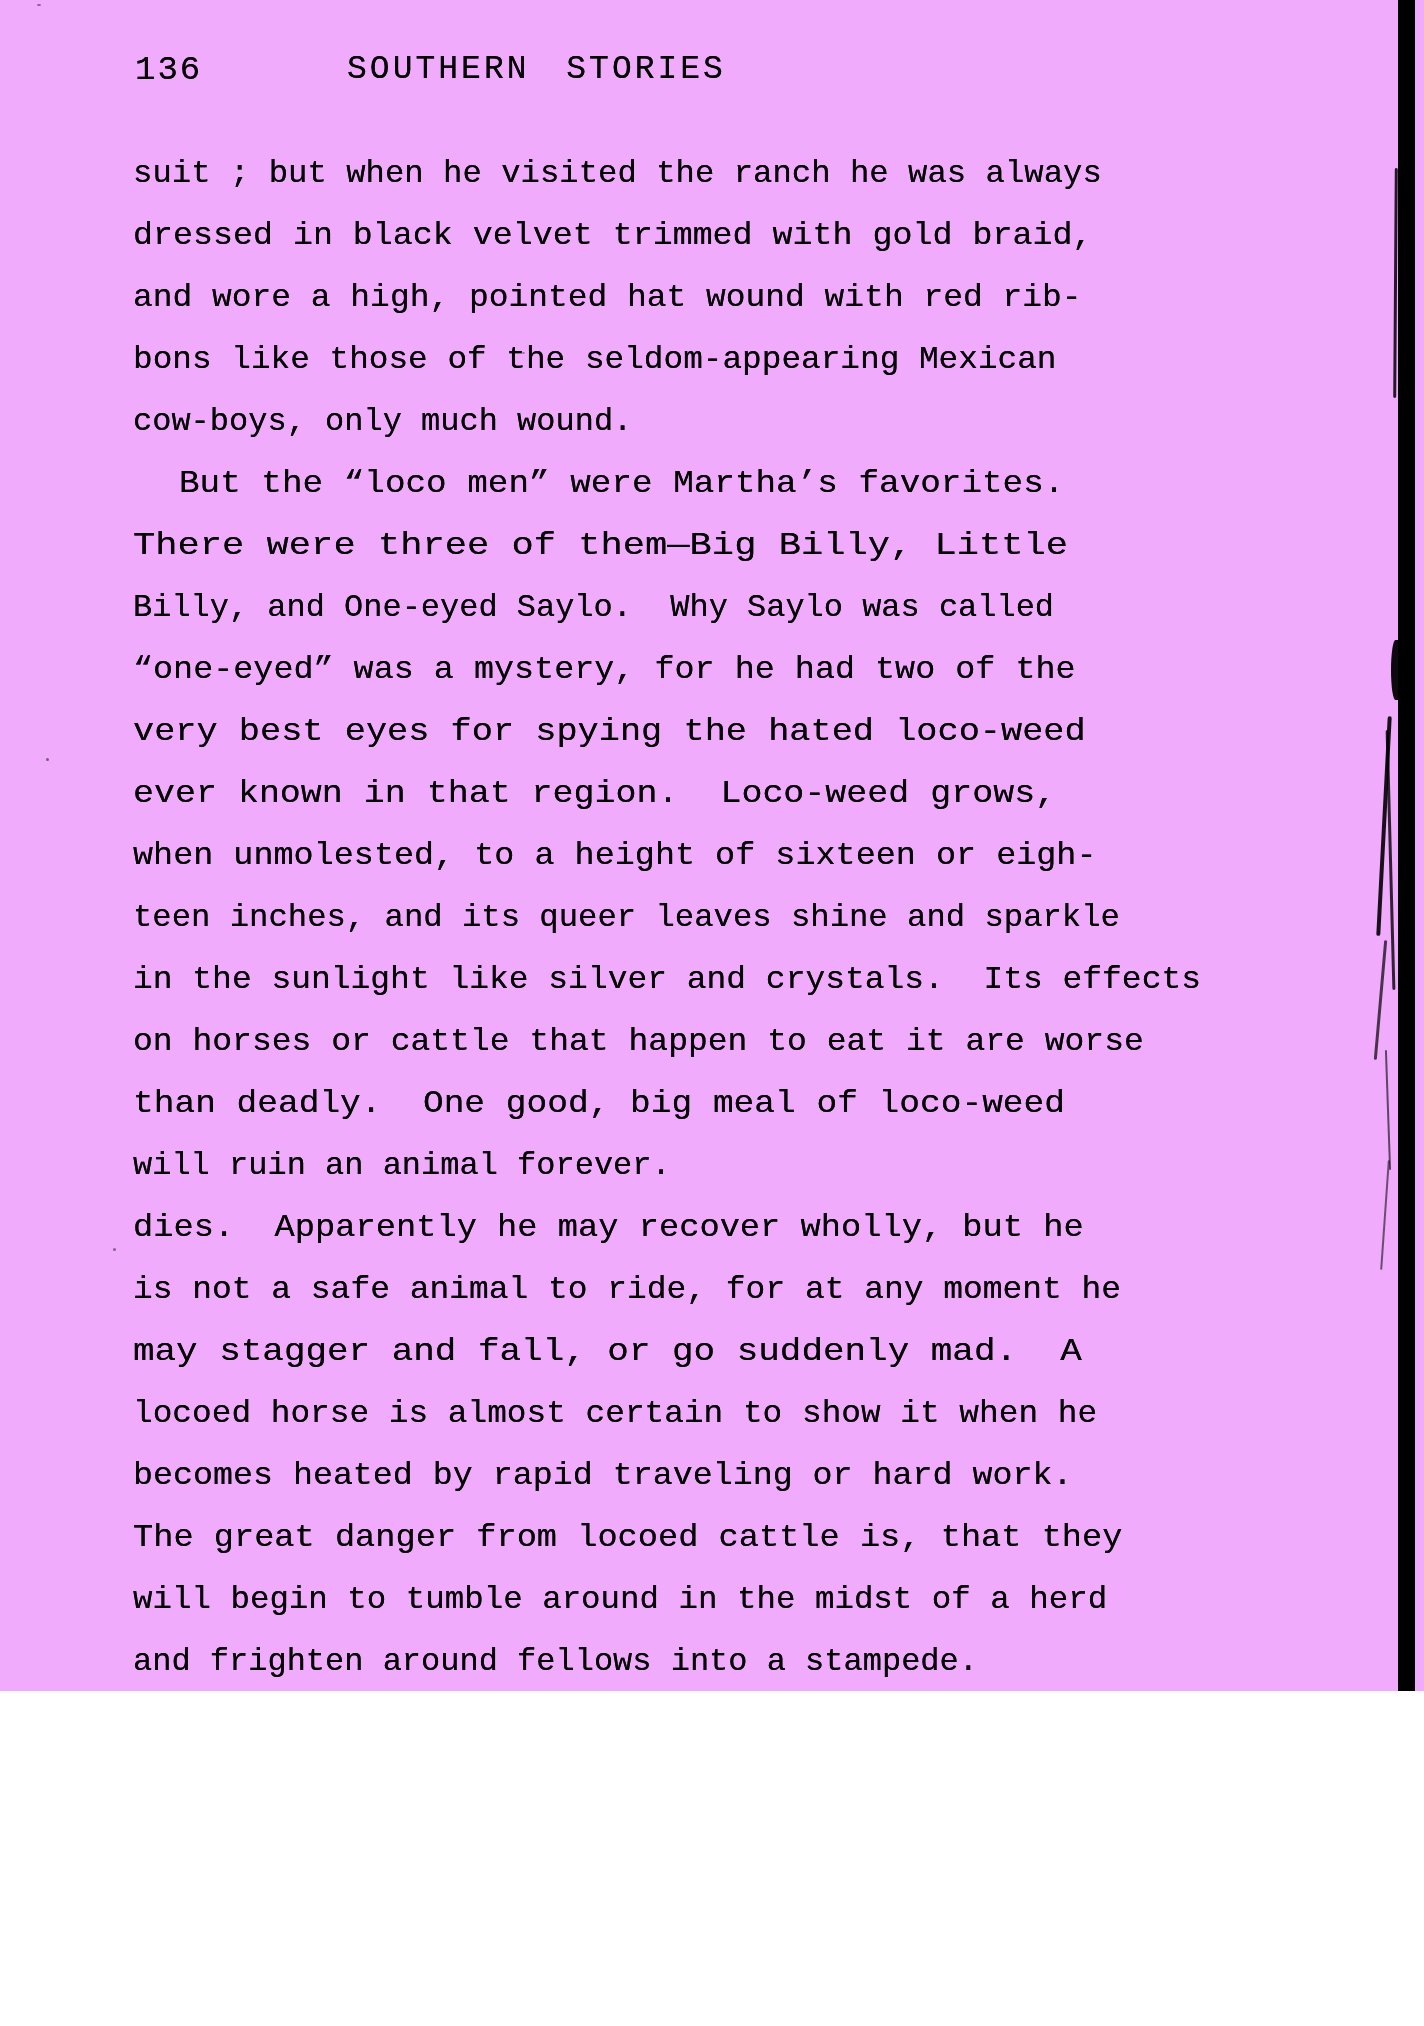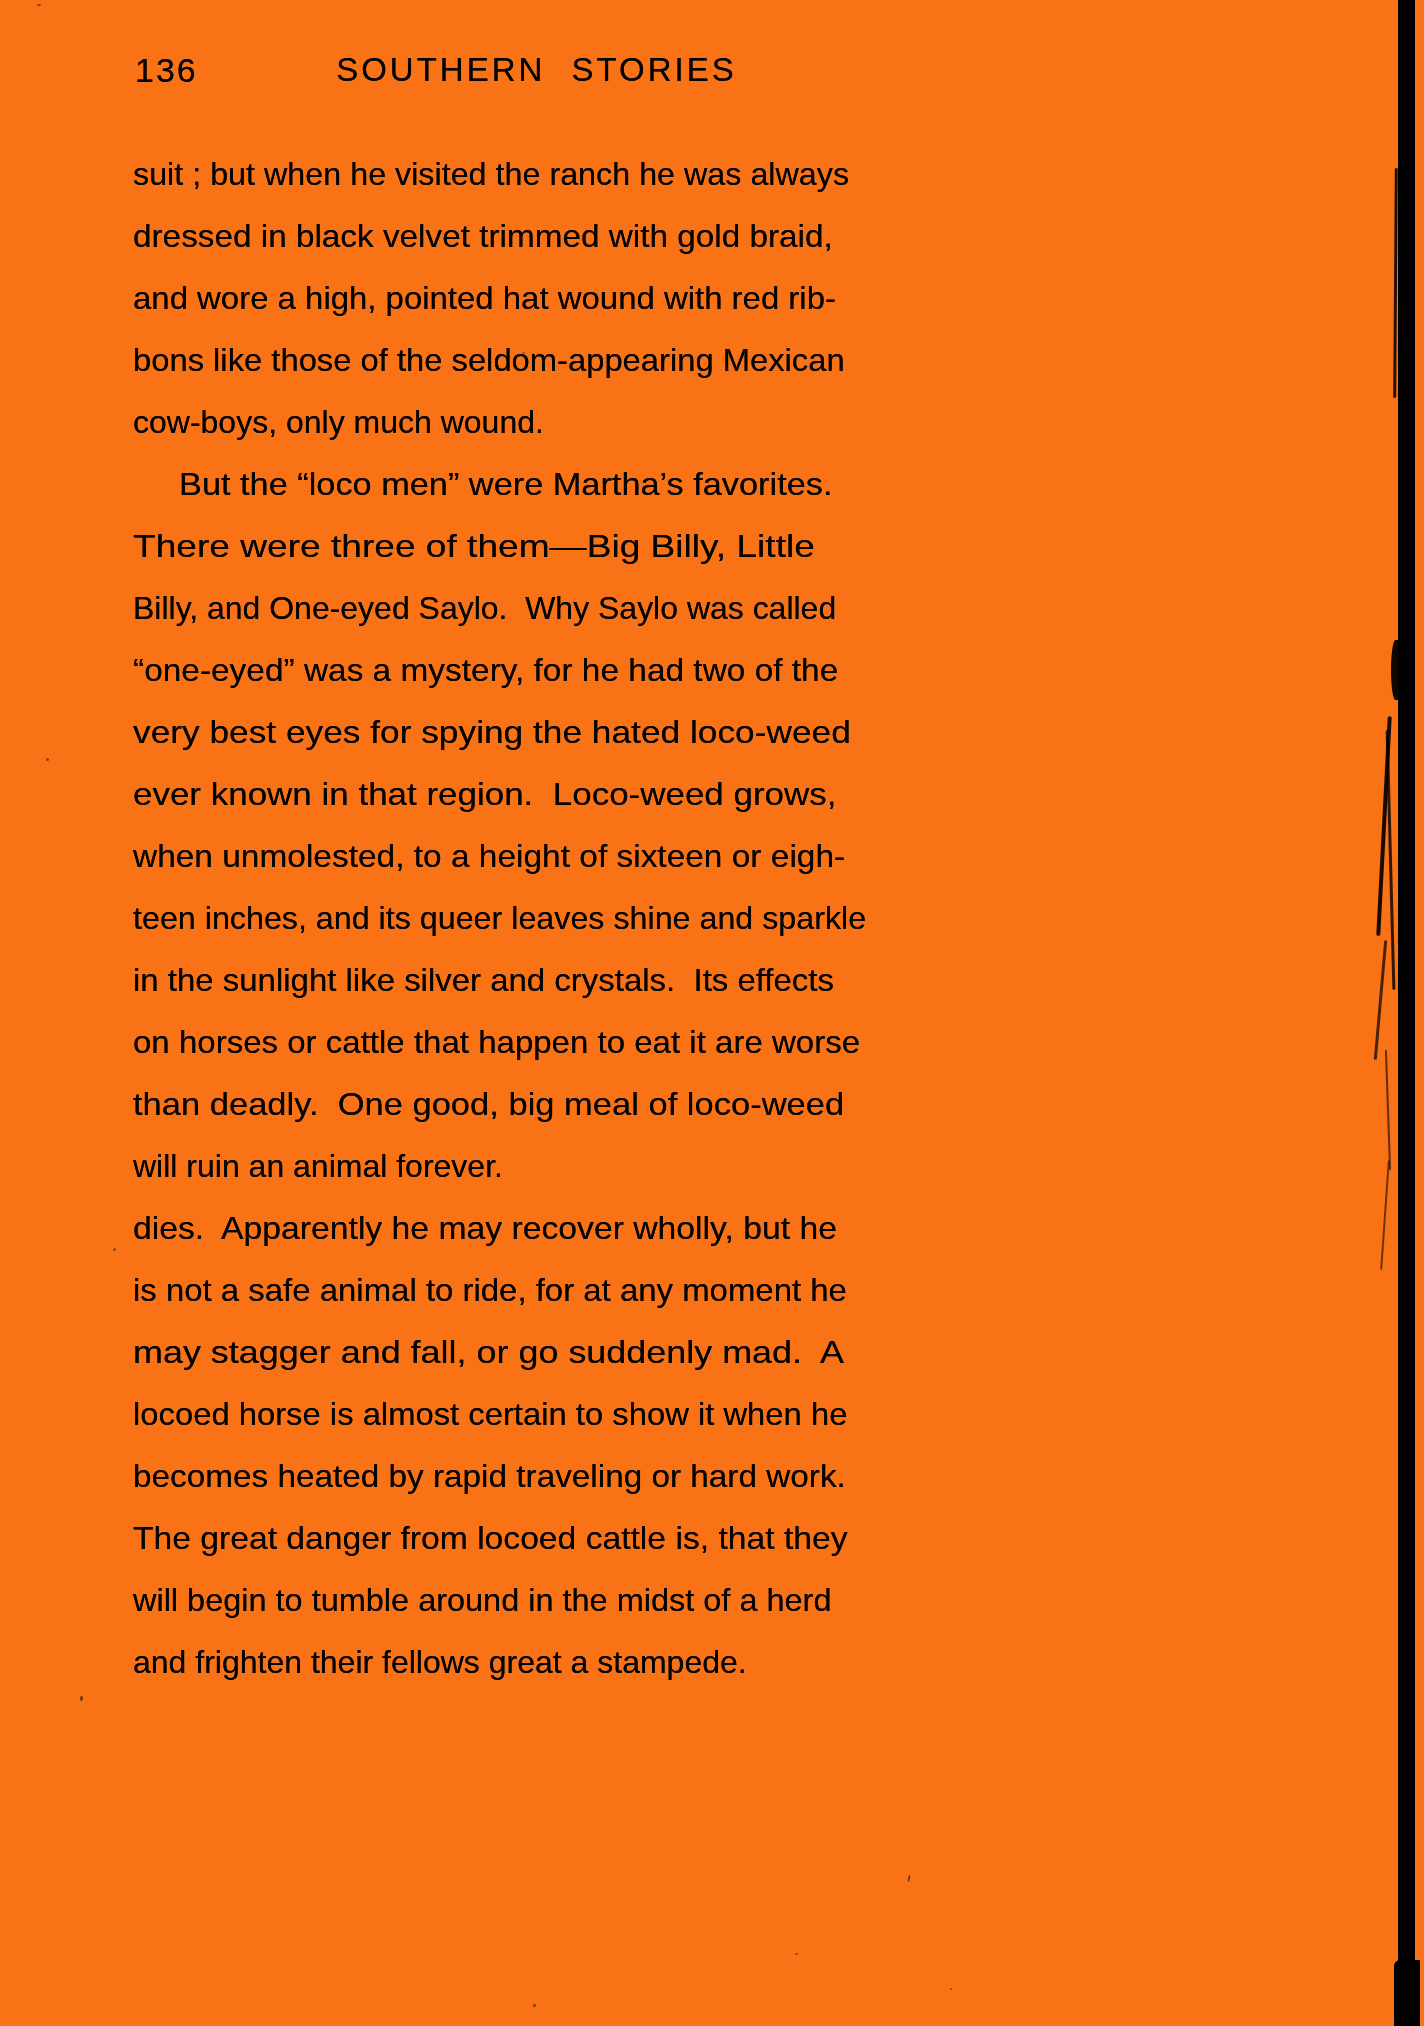--- a/index.html
+++ b/index.html
@@ -1,21 +1,21 @@
 <!DOCTYPE html>
 <html><head>
 <meta charset="utf-8">
 <style>
   html,body{margin:0;padding:0;background:#ffffff;}
   .page{
     position:relative;
-    width:1424px;height:2026px;
-    background:#f97316;
+    width:1424px;height:1691px;
+    background:#f0abfc;
     overflow:hidden;
-    font-family:Liberation Sans, sans-serif;
+    font-family:Liberation Mono, monospace;
     color:#050505;
   }
   
   .header{
     position:absolute;left:133px;top:48px;width:807px;height:44px;
   }
   .pagenum{
     position:absolute;left:2px;top:2px;
     font-size:34px;line-height:40px;letter-spacing:2px;
     text-shadow:0 0 0.6px rgba(0,0,0,.85);
@@ -99,21 +99,21 @@
       <div class="bodyline"><span class="linetext" style="transform: scaleX(1.0321);">on horses or cattle that happen to eat it are worse</span></div>
       <div class="bodyline"><span class="linetext" style="transform: scaleX(1.0785);">than deadly.  One good, big meal of loco-weed</span></div>
       <div class="bodyline"><span class="linetext" style="transform: scaleX(1);">will ruin an animal forever.</span></div>
       <div class="bodyline"><span class="linetext" style="transform: scaleX(1.0534);">dies.  Apparently he may recover wholly, but he</span></div>
       <div class="bodyline"><span class="linetext" style="transform: scaleX(1.0291);">is not a safe animal to ride, for at any moment he</span></div>
       <div class="bodyline"><span class="linetext" style="transform: scaleX(1.1228);">may stagger and fall, or go suddenly mad.  A</span></div>
       <div class="bodyline"><span class="linetext" style="transform: scaleX(1.0246);">locoed horse is almost certain to show it when he</span></div>
       <div class="bodyline"><span class="linetext" style="transform: scaleX(1.0409);">becomes heated by rapid traveling or hard work.</span></div>
       <div class="bodyline"><span class="linetext" style="transform: scaleX(1.0515);">The great danger from locoed cattle is, that they</span></div>
       <div class="bodyline"><span class="linetext" style="transform: scaleX(1.0146);">will begin to tumble around in the midst of a herd</span></div>
-      <div class="bodyline"><span class="linetext" style="transform: scaleX(1);">and frighten their fellows great a stampede.</span></div>
+      <div class="bodyline"><span class="linetext" style="transform: scaleX(1);">and frighten around fellows into a stampede.</span></div>
     </div>
 
   <div class="scan-bar"></div>
   <div class="scan-bar-foot"></div>
   <div class="streak s1"></div>
   <div class="streak s2"></div>
   <div class="streak s3"></div>
   <div class="streak s4"></div>
   <div class="streak s5"></div>
   <div class="streak s6"></div>

